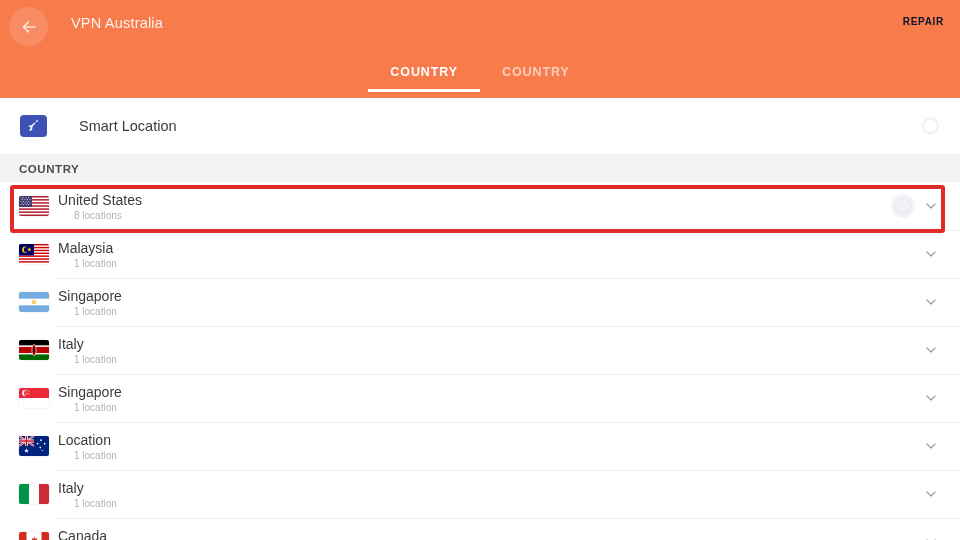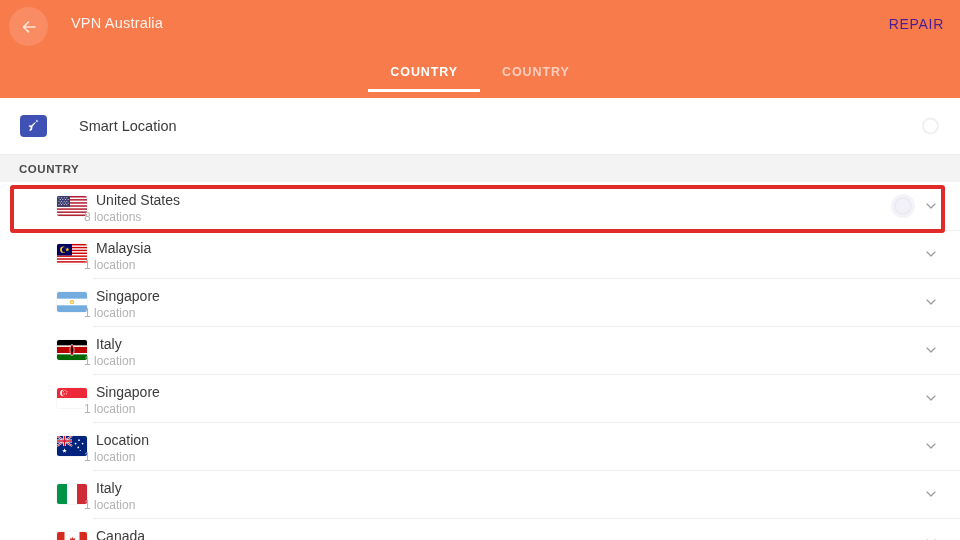--- a/index.html
+++ b/index.html
@@ -22,21 +22,21 @@
     display:flex; align-items:center; justify-content:center;
     cursor:pointer;
   }
   .back-btn svg { display:block; }
   .app-title {
     position:absolute; left:71px; top:15px;
     font-size:14.5px; color:#fdf2ec; letter-spacing:0.2px;
   }
   .repair-btn {
     position:absolute; right:16px; top:16px;
-    font-size:14px; font-weight:normal; color:#4c1d95;
+    font-size:10px; font-weight:bold; color:#0f172a;
     letter-spacing:0.7px; cursor:pointer;
   }
   .tabs {
     position:absolute; left:0; top:58px; width:960px; height:40px;
     display:flex; align-items:flex-start; justify-content:center;
   }
   .tab {
     position:relative; padding:7px 22px 13px 22px;
     font-size:12.5px; font-weight:bold; letter-spacing:0.9px;
     color:rgba(255,255,255,0.62); cursor:pointer;
@@ -75,38 +75,38 @@
   .section-band {
     position:relative; height:28px; background:#F3F3F3;
     border-top:1px solid #ececec;
   }
   .section-label {
     position:absolute; left:19px; top:50%; transform:translateY(-50%);
     font-size:11.5px; font-weight:bold; color:#4a4a4a; letter-spacing:0.55px;
   }
 
   .country-row {
-    position:relative; height:48px; background:#ffffff; cursor:pointer;margin-left:38px;
+    position:relative; height:48px; background:#ffffff; cursor:pointer;
   }
   .country-row .divider {
     position:absolute; left:55px; right:0; top:0; height:1px; background:#eeeeee;
   }
   .flag {
     position:absolute; left:19px; top:50%; transform:translateY(-50%);
     width:30px; height:20px; border-radius:2px; overflow:hidden;
     box-shadow:0 0 0 0.5px rgba(0,0,0,0.07);
   }
   .flag svg { display:block; width:30px; height:20px; }
   .c-name {
     position:absolute; left:58px; top:10px;
     font-size:14px; color:#3b3b3b;
   }
   .c-sub {
-    position:absolute; left:46px; top:28px;
-    font-size:12px; color:#b3b3b3;
+    position:absolute; left:74px; top:28px;
+    font-size:10px; color:#b3b3b3;
   }
   .chev {
     position:absolute; right:22px; top:50%; transform:translateY(-50%);
     width:14px; height:14px;
   }
   .chev svg { display:block; }
 
   
   .us-radio {
     position:absolute; right:48px; top:50%; transform:translateY(-50%);

